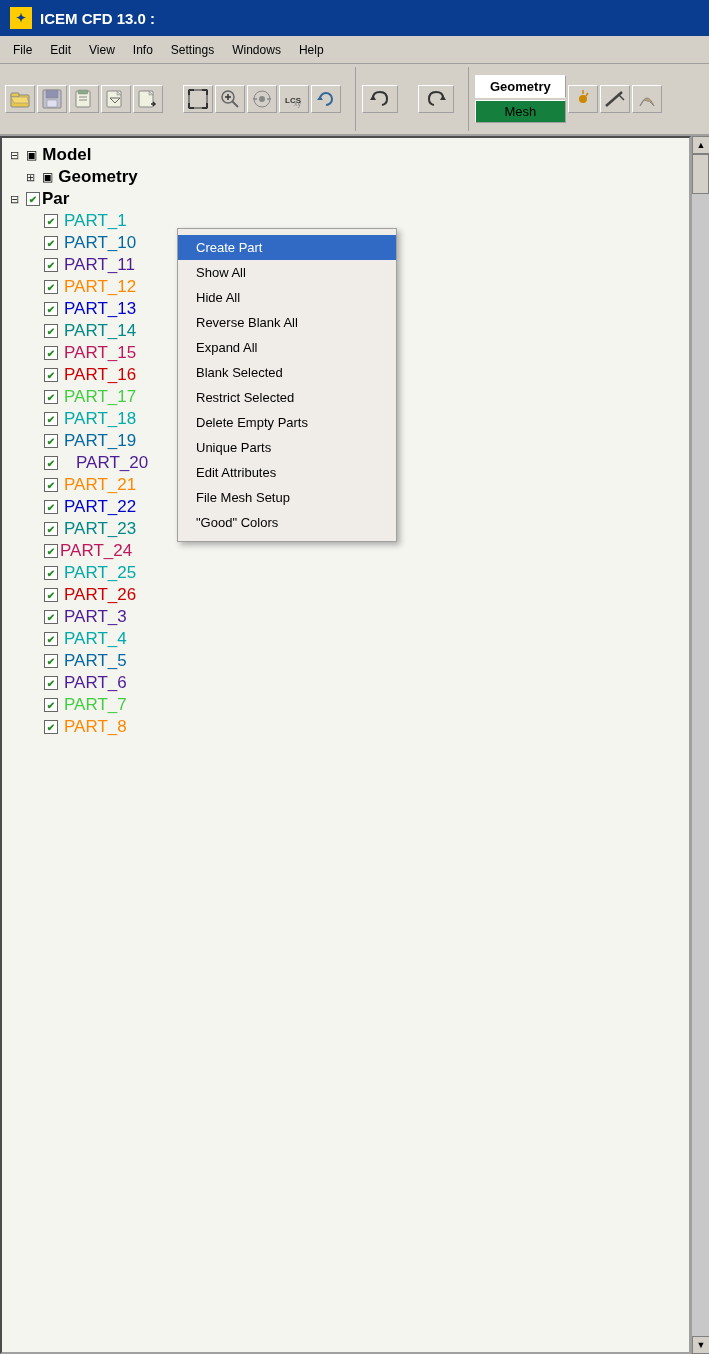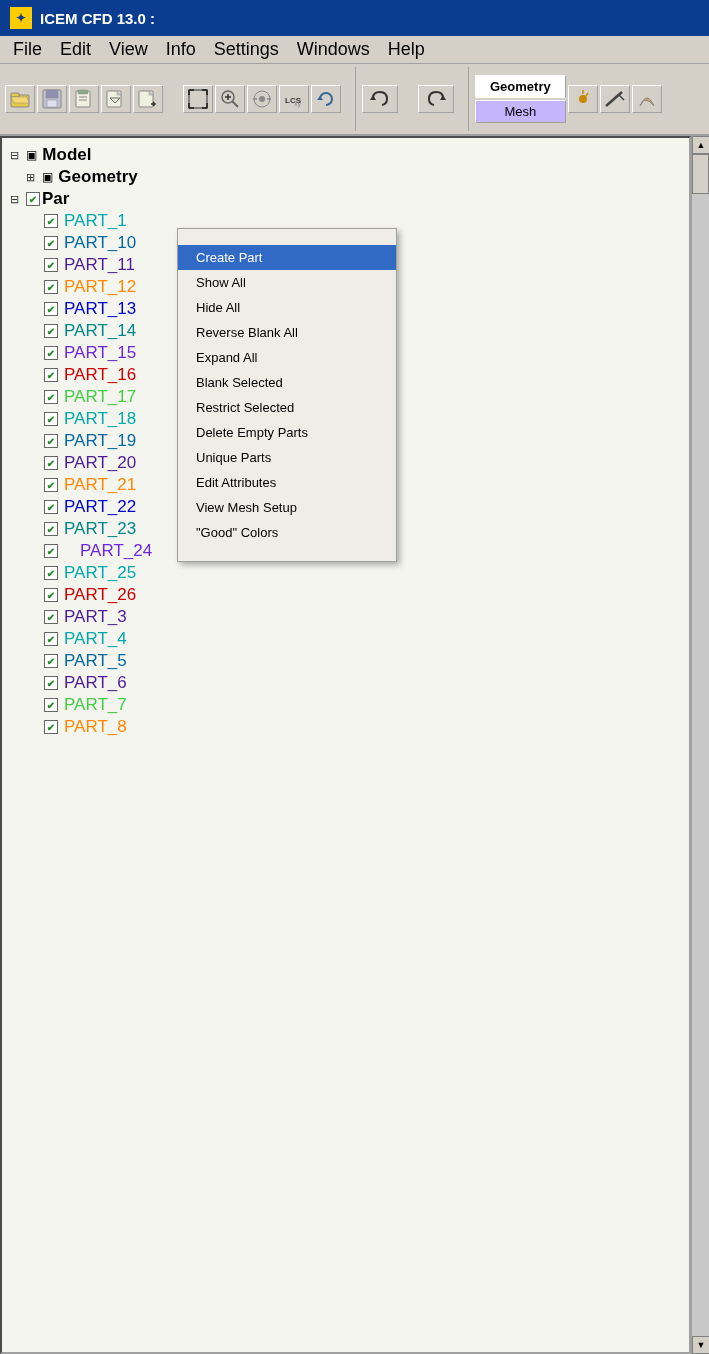--- a/index.html
+++ b/index.html
@@ -42,21 +42,21 @@
       display: flex;
       align-items: center;
       padding: 3px 5px;
       gap: 2px;
       border-bottom: 1px solid #a0a0a0;
       height: 28px;
     }
     .menu-item {
       padding: 2px 8px;
       cursor: pointer;
-      font-size: 18px;
+      font-size: 12px;
     }
 
     
     #toolbar {
       background: #d4d0c8;
       display: flex;
       align-items: center;
       padding: 3px 5px;
       gap: 2px;
       border-bottom: 2px solid #a0a0a0;
@@ -91,21 +91,21 @@
     
     .tab-group {
       display: flex;
       flex-direction: column;
       gap: 2px;
       height: 64px;
       justify-content: center;
     }
     .tab-btn {
       padding: 3px 14px;
-      background: #c4b5fd;
+      background: #15803d;
       border: 1px solid #a0a0a0;
       border-top: 1px solid #fff;
       border-left: 1px solid #fff;
       cursor: pointer;
       font-size: 13px;
       white-space: nowrap;
     }
     .tab-btn.active {
       background: #fff;
       border-bottom: 1px solid #fff;
@@ -211,42 +211,42 @@
     
     #context-menu {
       position: absolute;
       top: 90px;
       left: 175px;
       background: #f0ede8;
       border: 1px solid #a0a0a0;
       box-shadow: 3px 3px 6px rgba(0,0,0,0.3);
       z-index: 100;
       min-width: 220px;
-      padding: 16px 0;
+      padding: 6px 0;
     }
     .ctx-item {
       padding: 5px 18px;
       font-size: 13px;
       cursor: pointer;
       color: #000;
     }
     .ctx-item.highlighted {
       background: #316ac5;
       color: white;
     }
 
     
     .part-red { color: #cc0000; }
     .part-green { color: #4c1d95; }
     .part-cyan { color: #00aaaa; }
     .part-magenta { color: #0369a1; }
     .part-orange { color: #ff8800; }
     .part-blue { color: #0000cc; }
     .part-teal { color: #008888; }
-    .part-pink { color: #6d28d9; }
+    .part-pink { color: #be185d; }
     .part-lime { color: #44cc44; }
 
     
     .icon-svg {
       width: 22px;
       height: 22px;
     }
   </style>
 </head>
 <body>
@@ -474,41 +474,41 @@
       <span class="tree-label part-cyan" style="margin-left:4px;">PART_18</span>
     </div>
           <div class="tree-row">
       <span class="tree-indent" style="width:36px;"></span>
       <div class="tree-checkbox checked">✔</div>
       <span class="tree-label part-magenta" style="margin-left:4px;">PART_19</span>
     </div>
           <div class="tree-row">
       <span class="tree-indent" style="width:36px;"></span>
       <div class="tree-checkbox checked">✔</div>
-      <span class="tree-label part-green" style="margin-left:4px;">PART_20</span>
+      <span class="tree-label part-green" style="margin-left:16px;">PART_20</span>
     </div>
           <div class="tree-row">
       <span class="tree-indent" style="width:36px;"></span>
       <div class="tree-checkbox checked">✔</div>
       <span class="tree-label part-orange" style="margin-left:4px;">PART_21</span>
     </div>
           <div class="tree-row">
       <span class="tree-indent" style="width:36px;"></span>
       <div class="tree-checkbox checked">✔</div>
       <span class="tree-label part-blue" style="margin-left:4px;">PART_22</span>
     </div>
           <div class="tree-row">
       <span class="tree-indent" style="width:36px;"></span>
       <div class="tree-checkbox checked">✔</div>
       <span class="tree-label part-teal" style="margin-left:4px;">PART_23</span>
     </div>
           <div class="tree-row">
       <span class="tree-indent" style="width:36px;"></span>
       <div class="tree-checkbox checked">✔</div>
-      <span class="tree-label part-pink" style="margin-left:20px;text-align:right;">PART_24</span>
+      <span class="tree-label part-pink" style="margin-left:0;text-align:right;">PART_24</span>
     </div>
           <div class="tree-row">
       <span class="tree-indent" style="width:36px;"></span>
       <div class="tree-checkbox checked">✔</div>
       <span class="tree-label part-cyan" style="margin-left:4px;">PART_25</span>
     </div>
           <div class="tree-row">
       <span class="tree-indent" style="width:36px;"></span>
       <div class="tree-checkbox checked">✔</div>
       <span class="tree-label part-red" style="margin-left:4px;">PART_26</span>
@@ -551,21 +551,21 @@
     <div class="ctx-item highlighted">Create Part</div>
         <div class="ctx-item">Show All</div>
         <div class="ctx-item">Hide All</div>
         <div class="ctx-item">Reverse Blank All</div>
         <div class="ctx-item">Expand All</div>
         <div class="ctx-item">Blank Selected</div>
         <div class="ctx-item">Restrict Selected</div>
         <div class="ctx-item">Delete Empty Parts</div>
         <div class="ctx-item">Unique Parts</div>
         <div class="ctx-item">Edit Attributes</div>
-        <div class="ctx-item">View Mesh Setup</div>
+        <div class="ctx-item">File Mesh Setup</div>
         <div class="ctx-item">"Good" Colors</div>
       </div>
   </div>
 
   <div id="scrollbar">
     <div class="scroll-btn">▲</div>
     <div class="scroll-track">
       <div class="scroll-thumb"></div>
     </div>
     <div class="scroll-btn">▼</div>

